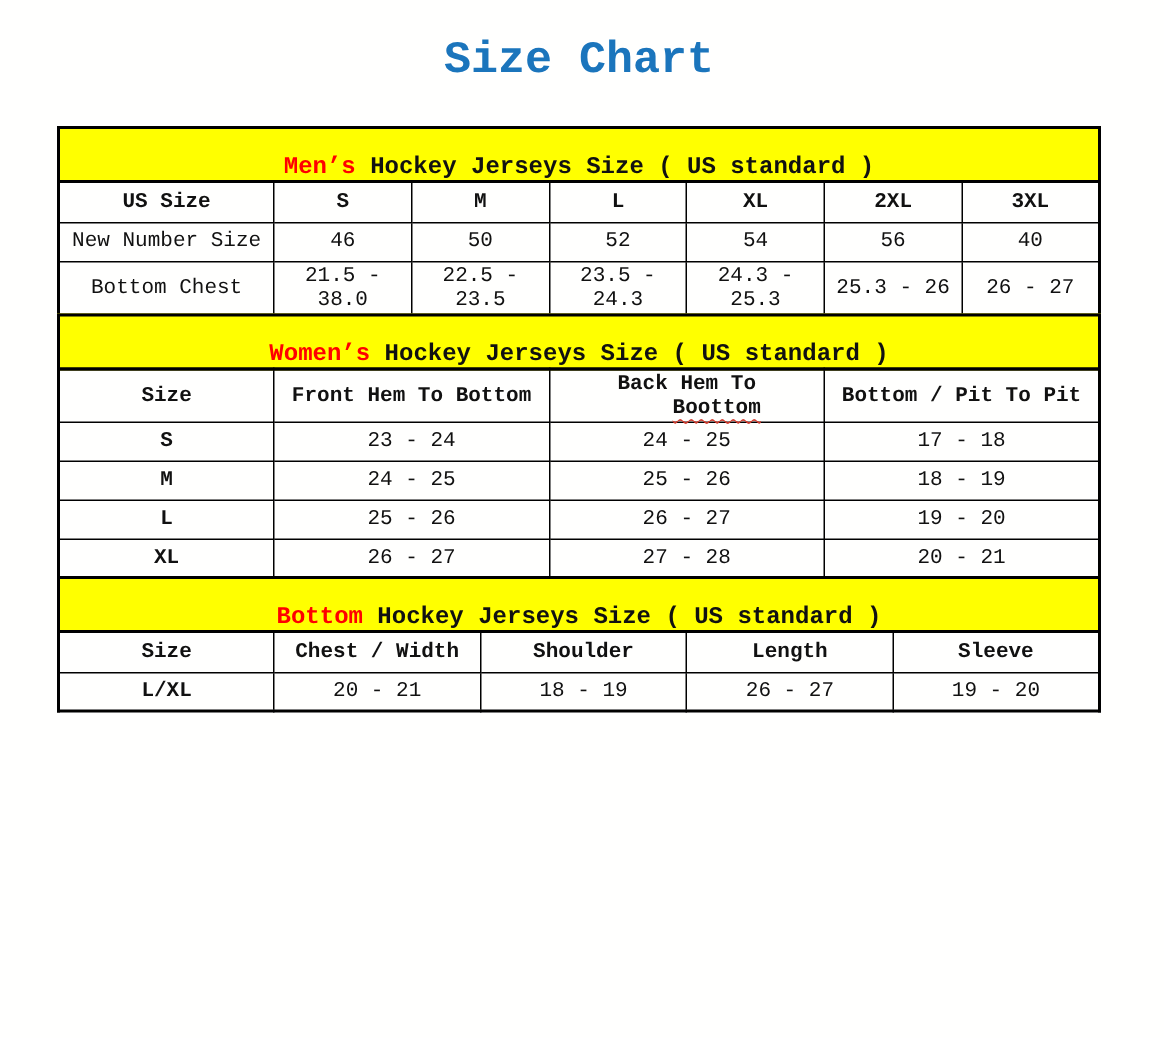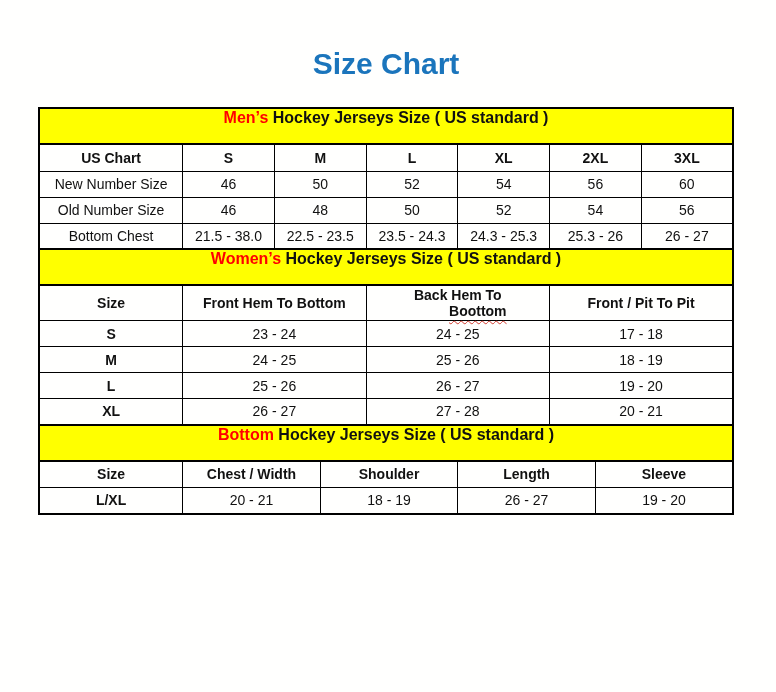--- a/index.html
+++ b/index.html
@@ -7,32 +7,32 @@
     --band-yellow:#FFFF00;
     --highlight-red:#FF0000;
     --border-black:#000000;
   }
   *{box-sizing:border-box;}
   html,body{margin:0;padding:0;}
   body{
     width:776px;height:692px;overflow:hidden;background:#fffffe;
     font-family:"Liberation Sans",sans-serif;color:#111;
   }
-  .page{width:696px;margin:0 auto 0 38px;padding-top:47px;}
+  .page{width:696px;margin:0 auto 0 38px;padding-top:24px;font-family:Liberation Mono, monospace;}
   h1.page-title{
     margin:0 0 26px 0;text-align:center;
     font-size:30px;font-weight:bold;color:var(--title-blue);
     letter-spacing:0px;
   }
   .section{width:100%;}
   .section + .section{margin-top:-2px;}
   .band{
     border:2px solid var(--border-black);
     background:var(--band-yellow);
-    height:38px;display:flex;align-items:flex-start;justify-content:center;
+    height:38px;display:flex;align-items:flex-end;justify-content:center;
     font-size:16px;font-weight:bold;white-space:pre;
   }
   .band .red{color:var(--highlight-red);}
   table.tbl{
     width:100%;border-collapse:collapse;table-layout:fixed;
     border:2px solid var(--border-black);
     margin-top:-2px;
   }
   table.tbl th,table.tbl td{
     border:1.5px solid var(--border-black);
@@ -72,47 +72,38 @@
           <col class="c-label">
           <col>
           <col>
           <col>
           <col>
           <col>
           <col>
         </colgroup>
         <thead>
           <tr>
-            <th>US Chart</th>
+            <th>US Size</th>
             <th>S</th>
             <th>M</th>
             <th>L</th>
             <th>XL</th>
             <th>2XL</th>
             <th>3XL</th>
           </tr>
         </thead>
         <tbody>
           <tr>
             <td class="row-label">New Number Size</td>
             <td>46</td>
             <td>50</td>
             <td>52</td>
             <td>54</td>
             <td>56</td>
-            <td>60</td>
-          </tr>
-          <tr>
-            <td class="row-label">Old Number Size</td>
-            <td>46</td>
-            <td>48</td>
-            <td>50</td>
-            <td>52</td>
-            <td>54</td>
-            <td>56</td>
+            <td>40</td>
           </tr>
           <tr>
             <td class="row-label">Bottom Chest</td>
             <td>21.5 - 38.0</td>
             <td>22.5 - 23.5</td>
             <td>23.5 - 24.3</td>
             <td>24.3 - 25.3</td>
             <td>25.3 - 26</td>
             <td>26 - 27</td>
           </tr>
@@ -127,21 +118,21 @@
           <col class="c-label">
           <col>
           <col>
           <col>
         </colgroup>
         <thead>
           <tr>
             <th>Size</th>
             <th>Front Hem To Bottom</th>
             <th>Back Hem To <span class="squiggle">Boottom</span></th>
-            <th>Front / Pit To Pit</th>
+            <th>Bottom / Pit To Pit</th>
           </tr>
         </thead>
         <tbody>
           <tr>
             <td class="row-label">S</td>
             <td>23 - 24</td>
             <td>24 - 25</td>
             <td>17 - 18</td>
           </tr>
           <tr>

